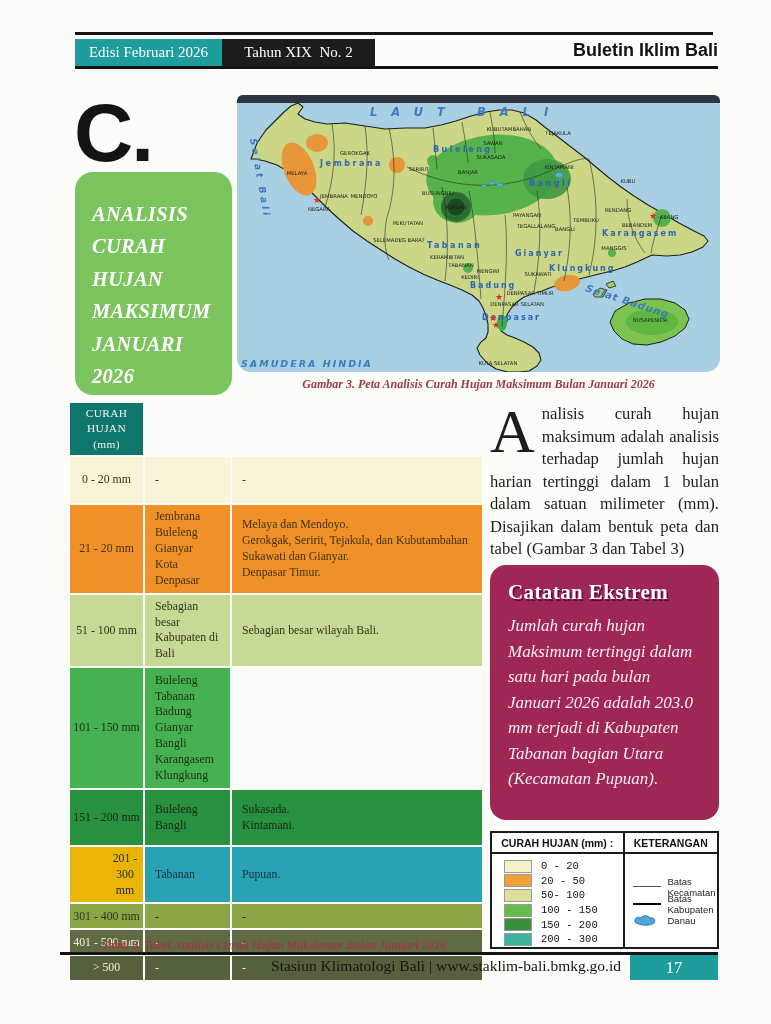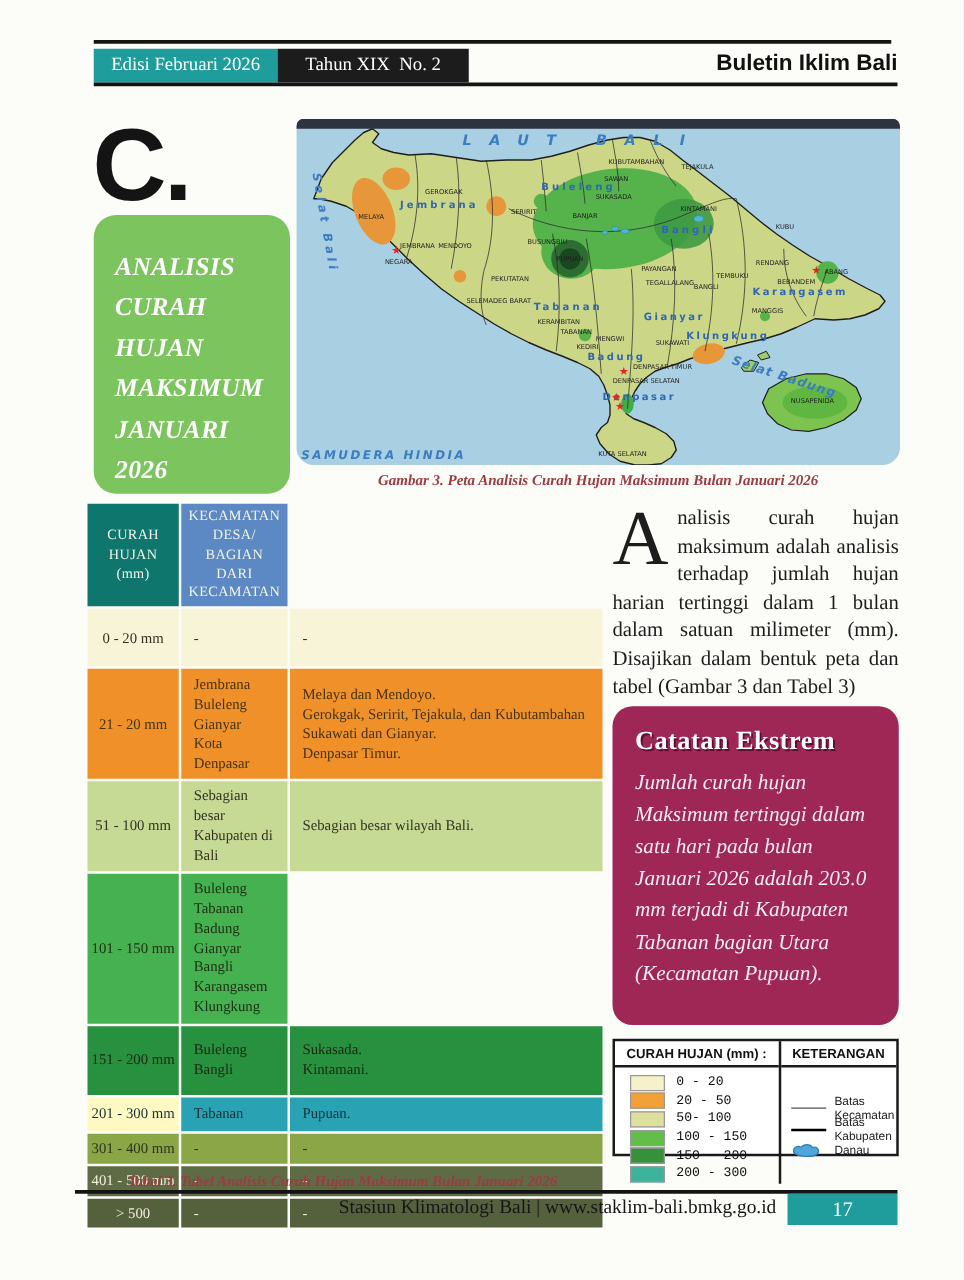--- a/index.html
+++ b/index.html
@@ -45,21 +45,21 @@
   .dropcap{float:left;font-size:62px;line-height:.78;padding:4px 7px 0 0;color:#1d1d1d;}
 
   
   .note-box{left:490px;top:565px;width:229px;height:255px;background:#9e2756;border-radius:16px;
     box-sizing:border-box;padding:15px 16px 0 18px;}
   .note-title{color:#fff;font-weight:bold;font-size:21px;letter-spacing:.4px;
     text-shadow:1.5px 1.5px 0 #5f0c33;margin-bottom:8px;}
   .note-body{color:#f7ecf1;font-style:italic;font-size:17px;line-height:1.5;}
 
   
-  .legend{left:490px;top:831px;width:229px;height:94px;background:#fff;border:2px solid #1a1a1a;
+  .legend{left:490px;top:831px;width:229px;height:118px;background:#fff;border:2px solid #1a1a1a;
     box-sizing:border-box;display:grid;grid-template-columns:58% 42%;
     font-family:"Liberation Sans",sans-serif;}
   .lg-head{border-bottom:2px solid #1a1a1a;display:flex;align-items:center;justify-content:center;
     font-weight:bold;font-size:10.5px;height:19px;color:#111;}
   .lg-col2{border-left:2px solid #1a1a1a;}
   .lg-body{padding:5px 0 0 12px;}
   .lg-item{display:flex;align-items:center;height:14.6px;font-family:Liberation Mono, monospace;}
   .swatch{width:26px;height:11px;border:1px solid #9a9a9a;margin-right:9px;flex:0 0 auto;}
   .lg-label{font-size:10.5px;color:#111;}
   .lg2-body{padding:24px 0 0 8px;}
@@ -217,21 +217,20 @@
         <text x="262" y="205" class="star">★</text>
         <text x="256" y="226" class="star">★</text>
         <text x="259" y="233" class="star">★</text>
       </svg>
   </div>
   <div class="abs map-caption">Gambar 3. Peta Analisis Curah Hujan Maksimum Bulan Januari 2026</div>
 
   <div class="abs rain-table">
     <div class="trow thead">
       <div class="tcell c1" style="background: #0f766e;">CURAH HUJAN (mm)</div>
-      <div class="tcell" style="background: rgb(92, 136, 195);">KECAMATAN DESA/ BAGIAN DARI KECAMATAN</div>
     </div>
     <div class="trow" style="min-height:46px;">
       <div class="tcell c1" style="background: rgb(248, 244, 216); color: rgb(51, 51, 34);">0 - 20 mm</div>
       <div class="tcell" style="background: rgb(248, 244, 216); color: rgb(51, 51, 34);">-</div>
       <div class="tcell" style="background: rgb(248, 244, 216); color: rgb(51, 51, 34);">-</div>
     </div>
     <div class="trow" style="min-height:88px;">
       <div class="tcell c1" style="background: rgb(239, 145, 40); color: rgb(68, 50, 15);">21 - 20 mm</div>
       <div class="tcell" style="background: rgb(239, 145, 40); color: rgb(68, 50, 15);">Jembrana
 Buleleng
@@ -259,21 +258,21 @@
 Klungkung</div>
     </div>
     <div class="trow" style="min-height:55px;">
       <div class="tcell c1" style="background: rgb(40, 145, 63); color: rgb(28, 38, 17);">151 - 200 mm</div>
       <div class="tcell" style="background: rgb(40, 145, 63); color: rgb(28, 38, 17);">Buleleng
 Bangli</div>
       <div class="tcell" style="background: rgb(40, 145, 63); color: rgb(28, 38, 17); font-family: Liberation Serif, serif;">Sukasada.
 Kintamani.</div>
     </div>
     <div class="trow" style="min-height:27px;">
-      <div class="tcell c1" style="background: #fef9c3; color: rgb(23, 48, 56);">201 - 300 mm</div>
+      <div class="tcell c1" style="background: #eab308; color: rgb(23, 48, 56); padding-left: 39px;">201 - 300 mm</div>
       <div class="tcell" style="background: rgb(41, 163, 180); color: rgb(23, 48, 56);">Tabanan</div>
       <div class="tcell" style="background: rgb(41, 163, 180); color: rgb(23, 48, 56);">Pupuan.</div>
     </div>
     <div class="trow" style="min-height:24px;">
       <div class="tcell c1" style="background: rgb(139, 166, 70); color: rgb(47, 51, 26);">301 - 400 mm</div>
       <div class="tcell" style="background: rgb(139, 166, 70); color: rgb(47, 51, 26);">-</div>
       <div class="tcell" style="background: rgb(139, 166, 70); color: rgb(47, 51, 26);">-</div>
     </div>
     <div class="trow" style="min-height:24px;">
       <div class="tcell c1" style="background: rgb(95, 107, 69); color: rgb(241, 238, 221);">401 - 500 mm</div>

